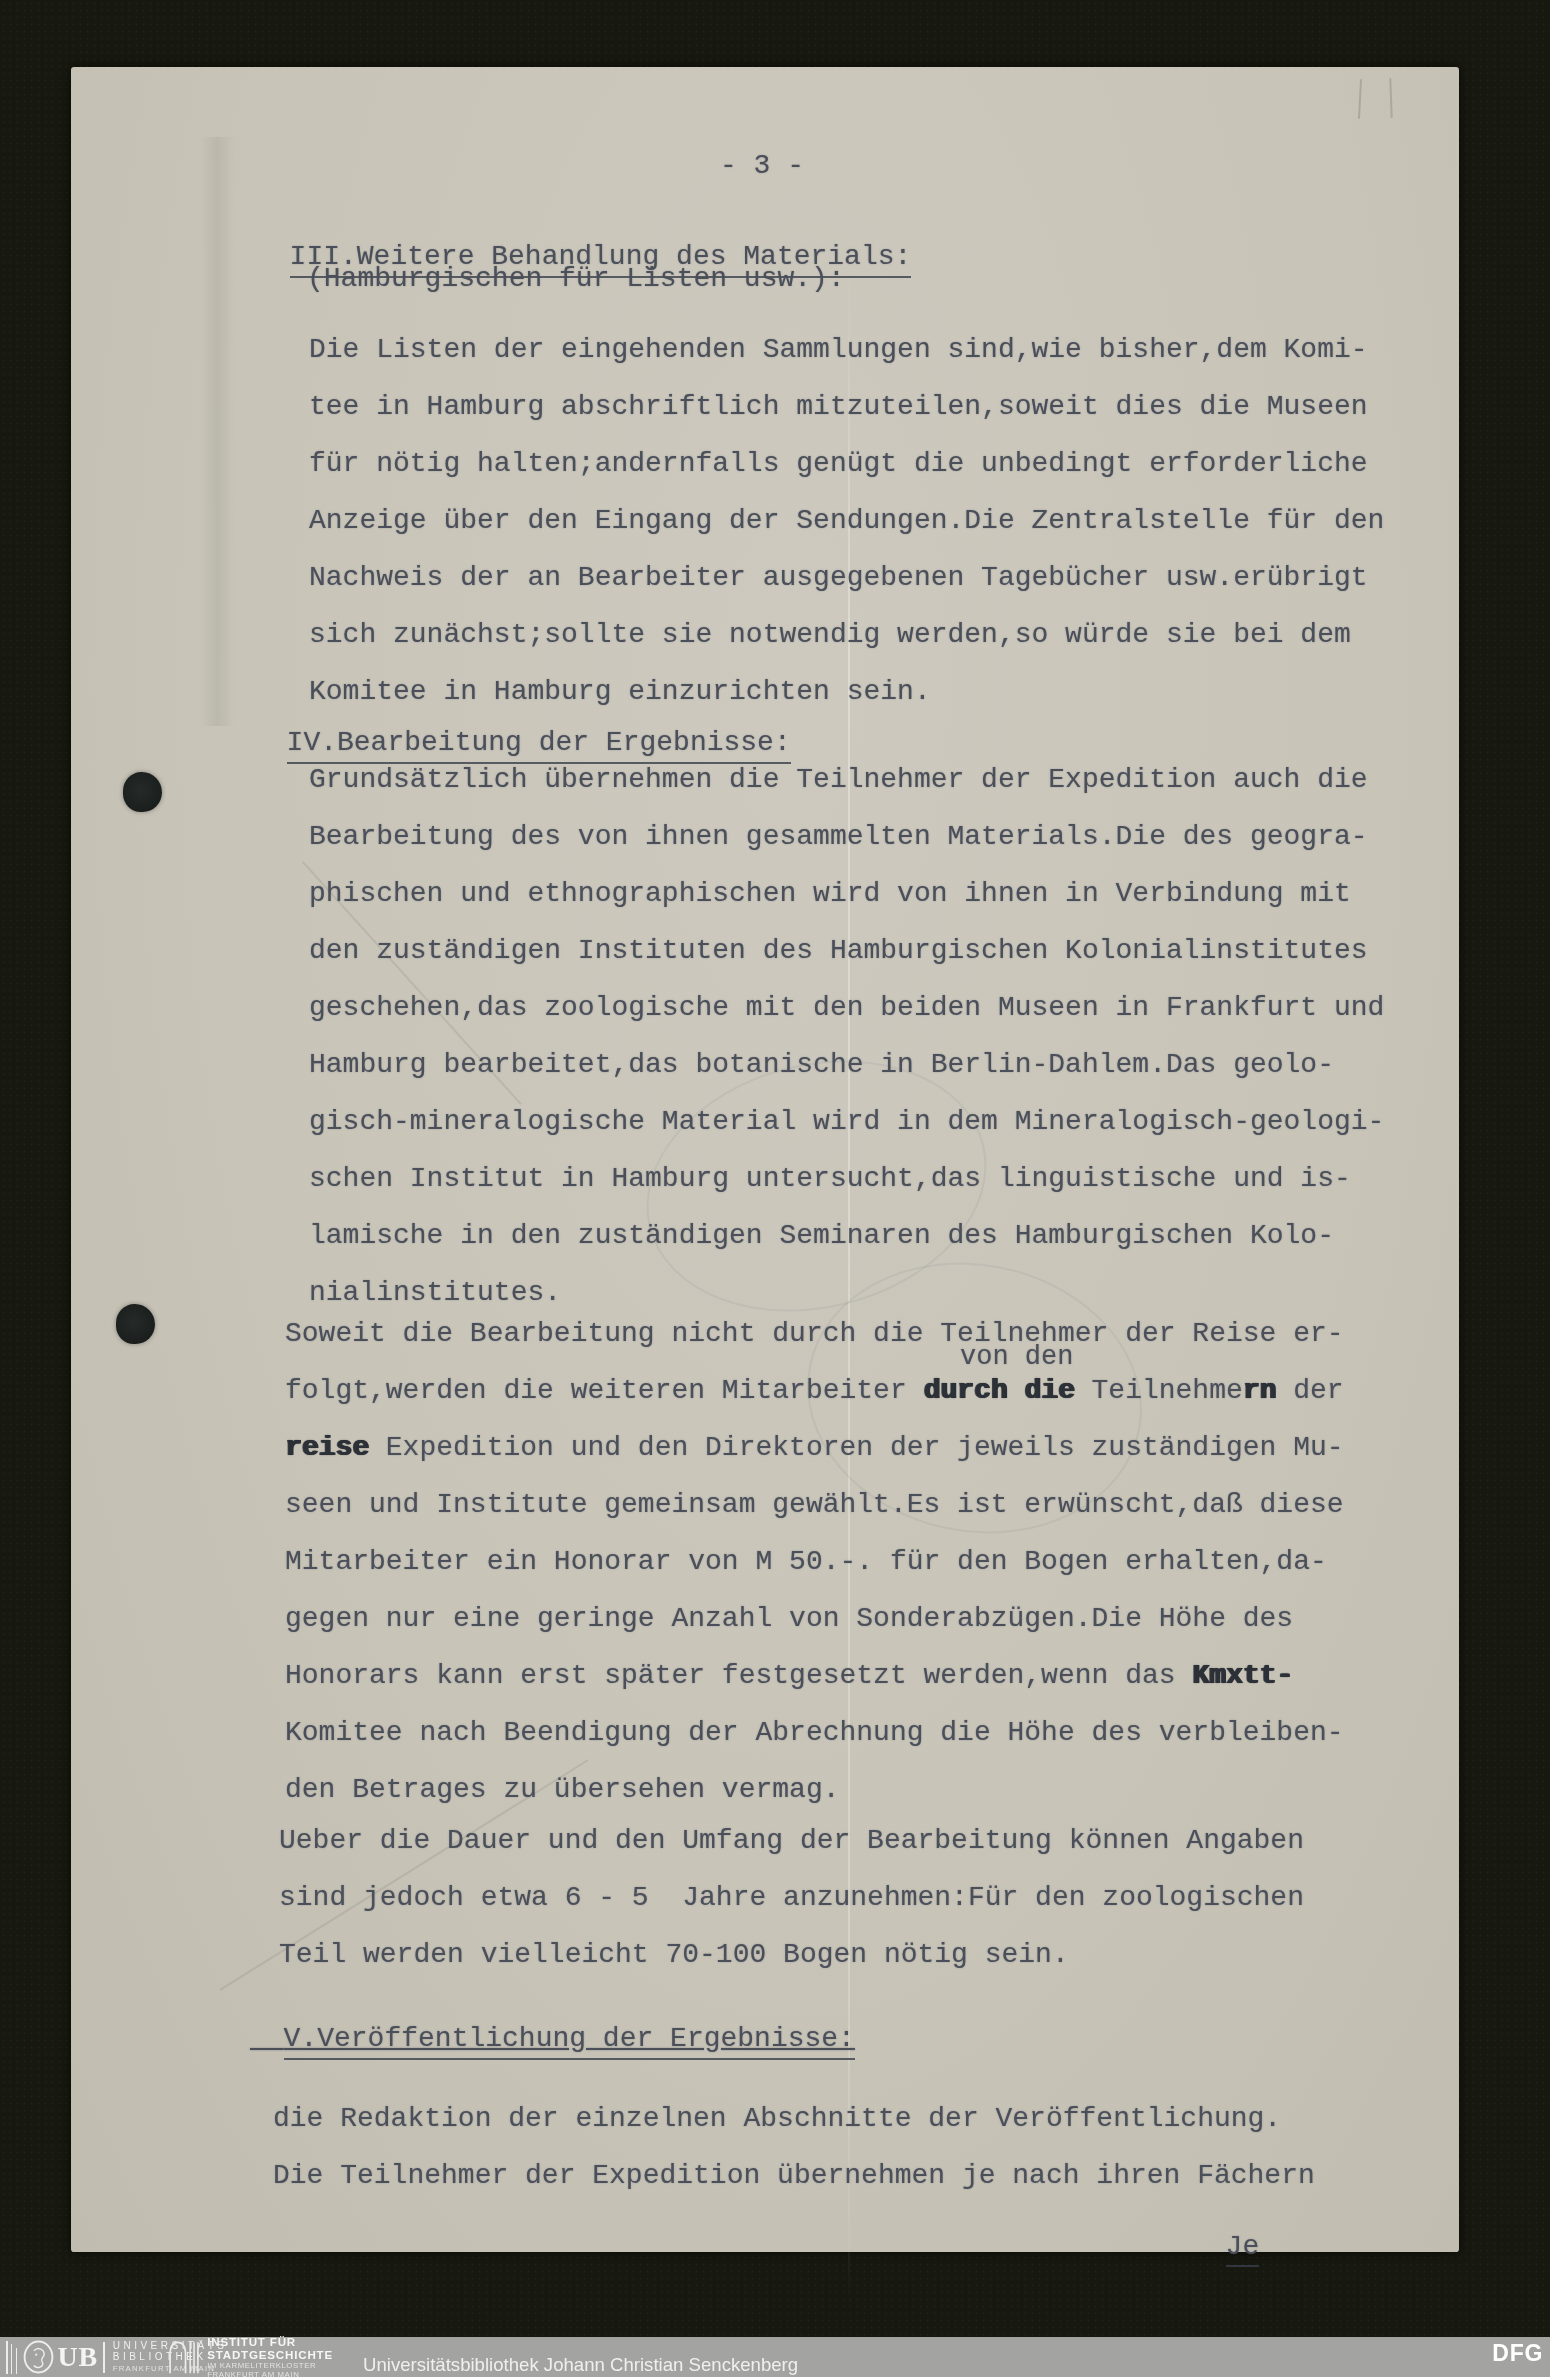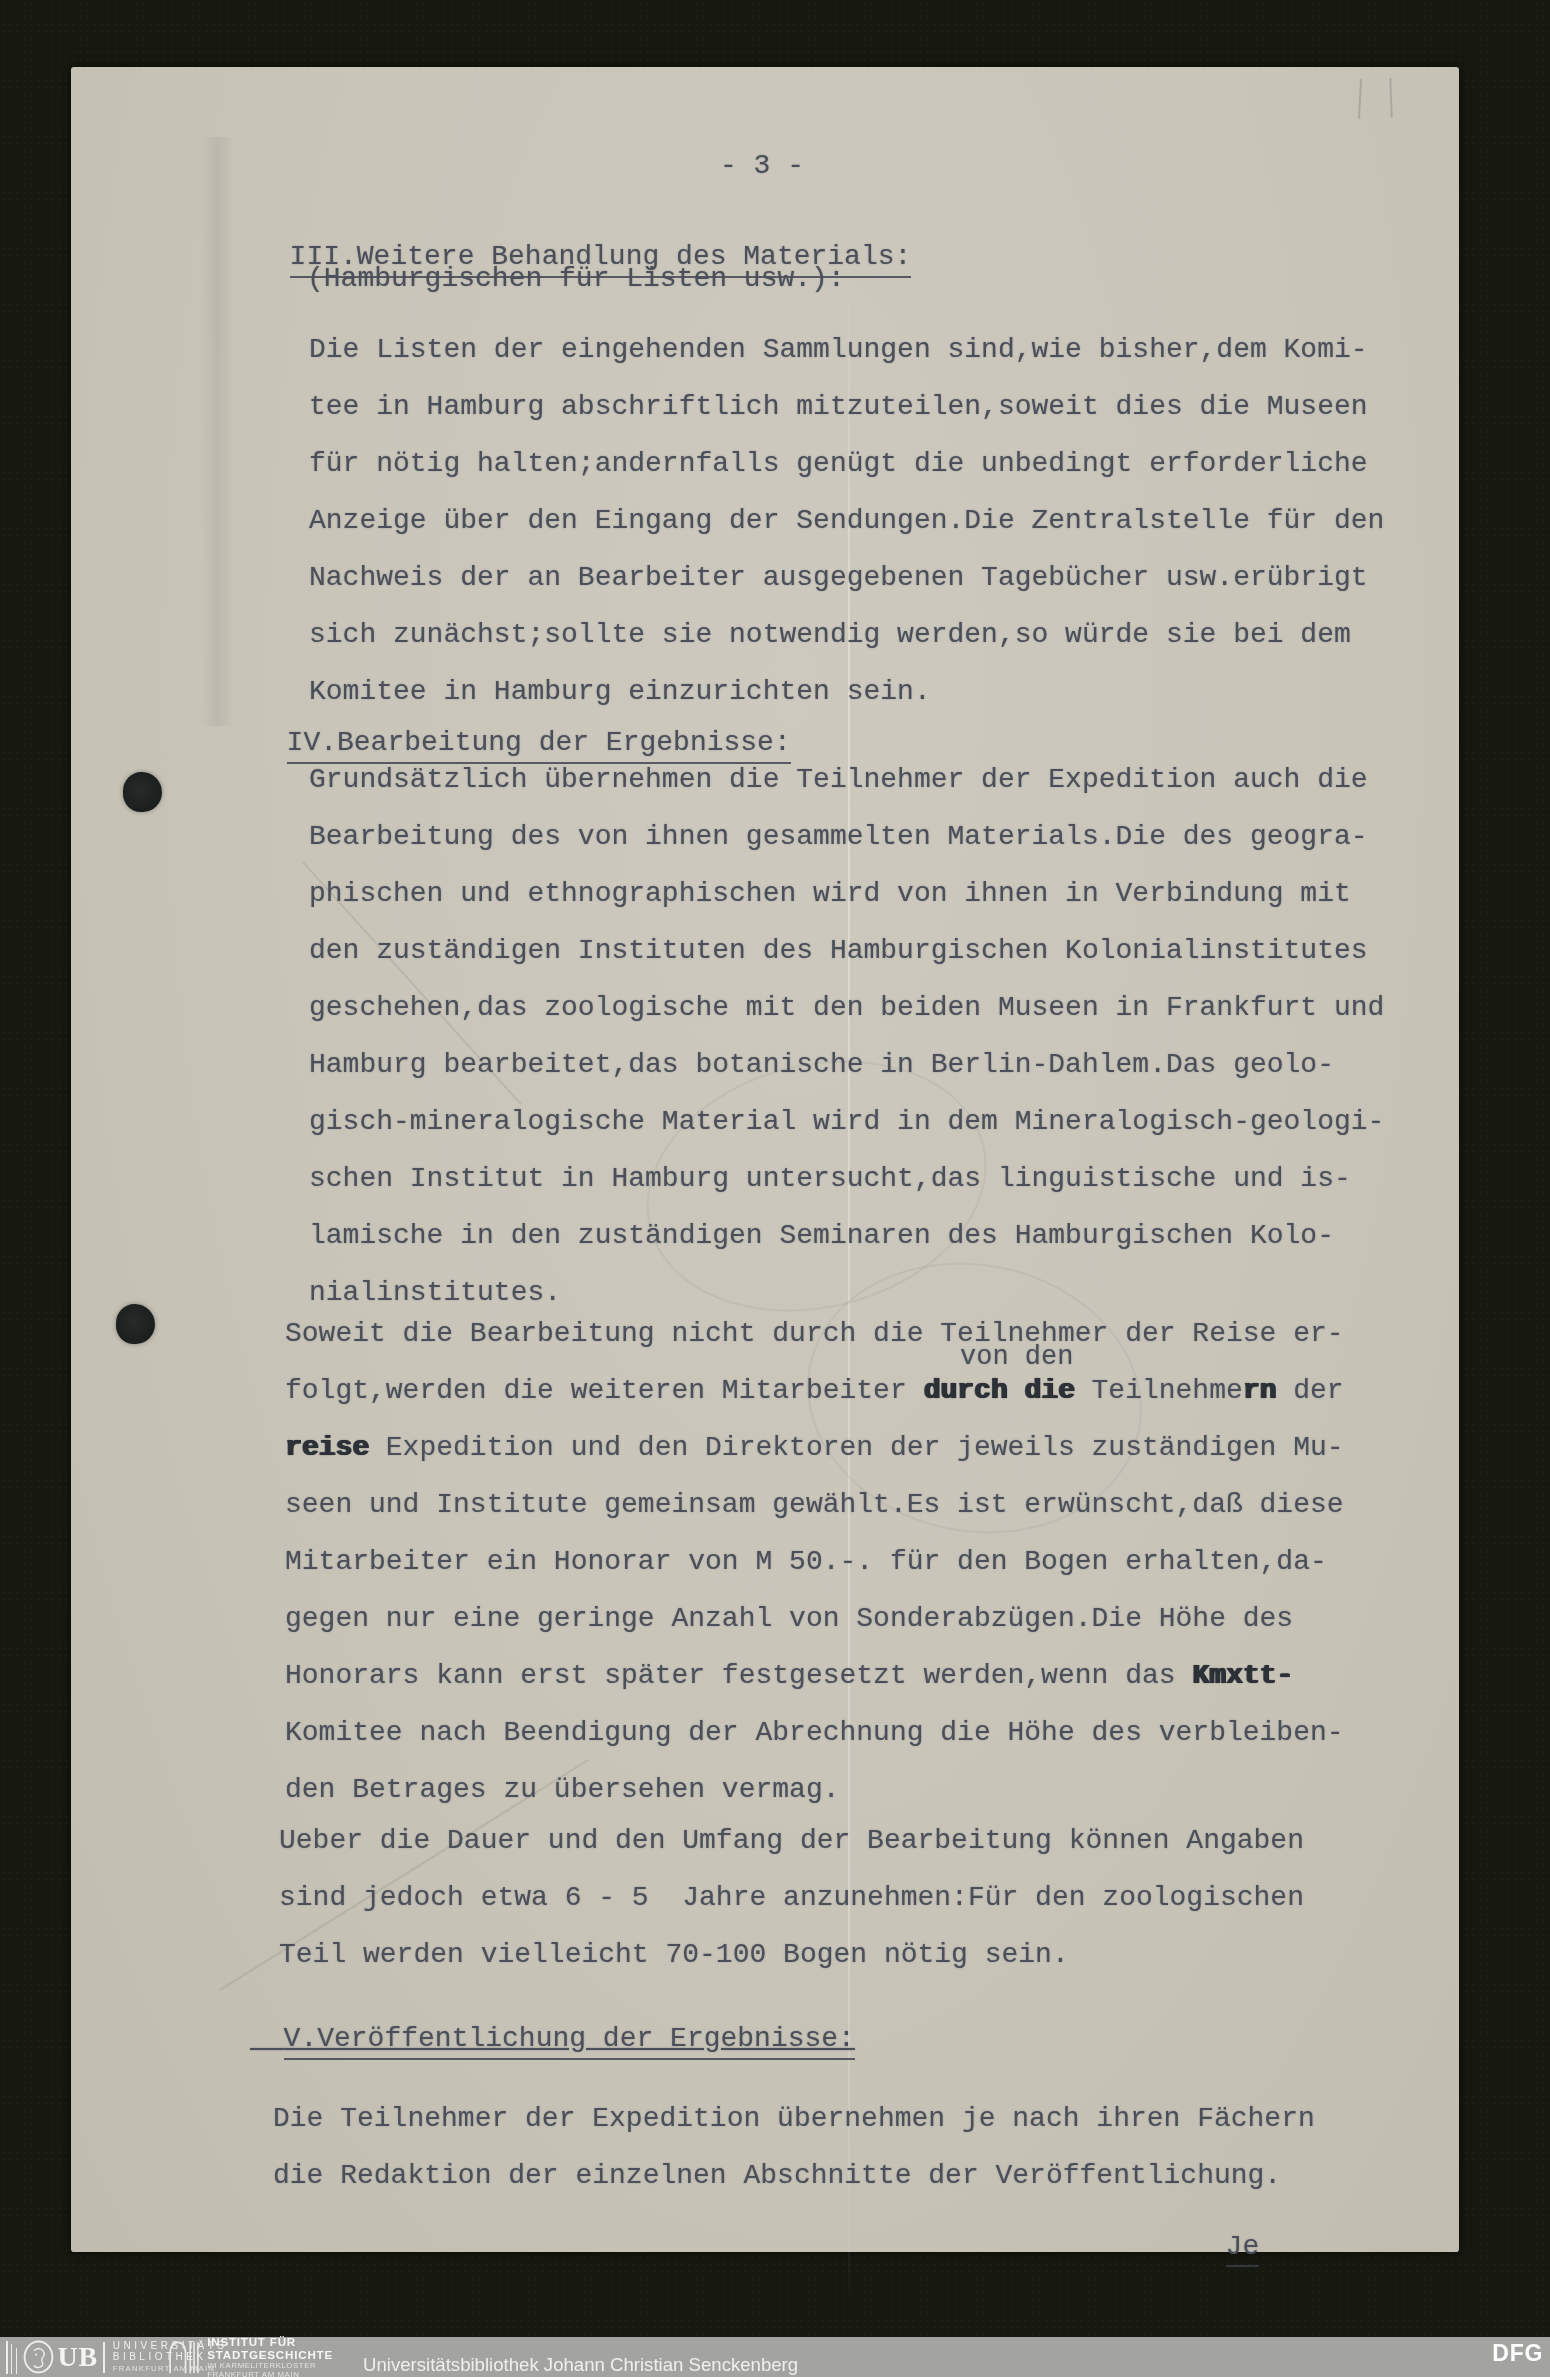--- a/index.html
+++ b/index.html
@@ -117,21 +117,21 @@
 <div class="typed" style="left:309px;top:751px;"><div class="tline">Grundsätzlich übernehmen die Teilnehmer der Expedition auch die</div><div class="tline">Bearbeitung des von ihnen gesammelten Materials.Die des geogra-</div><div class="tline">phischen und ethnographischen wird von ihnen in Verbindung mit</div><div class="tline">den zuständigen Instituten des Hamburgischen Kolonialinstitutes</div><div class="tline">geschehen,das zoologische mit den beiden Museen in Frankfurt und</div><div class="tline">Hamburg bearbeitet,das botanische in Berlin-Dahlem.Das geolo-</div><div class="tline">gisch-mineralogische Material wird in dem Mineralogisch-geologi-</div><div class="tline">schen Institut in Hamburg untersucht,das linguistische und is-</div><div class="tline">lamische in den zuständigen Seminaren des Hamburgischen Kolo-</div><div class="tline">nialinstitutes.</div></div>
 
 <div class="typed interline" style="left:960px;top:1343px;font-size:27px;">von den</div>
 
 <div class="typed" style="left:285px;top:1305px;"><div class="tline">Soweit die Bearbeitung nicht durch die Teilnehmer der Reise er-</div><div class="tline"><span>folgt,werden die weiteren Mitarbeiter </span><span class="overstruck">durch die</span><span> Teilnehme</span><span class="overstruck">rn</span><span> der</span></div><div class="tline"><span class="overstruck">reise</span><span> Expedition und den Direktoren der jeweils zuständigen Mu-</span></div><div class="tline">seen und Institute gemeinsam gewählt.Es ist erwünscht,daß diese</div><div class="tline">Mitarbeiter ein Honorar von M 50.-. für den Bogen erhalten,da-</div><div class="tline">gegen nur eine geringe Anzahl von Sonderabzügen.Die Höhe des</div><div class="tline"><span>Honorars kann erst später festgesetzt werden,wenn das </span><span class="overstruck">Kmxtt-</span></div><div class="tline">Komitee nach Beendigung der Abrechnung die Höhe des verbleiben-</div><div class="tline">den Betrages zu übersehen vermag.</div></div>
 <div class="typed" style="left:279px;top:1812px;"><div class="tline">Ueber die Dauer und den Umfang der Bearbeitung können Angaben</div><div class="tline">sind jedoch etwa 6 - 5  Jahre anzunehmen:Für den zoologischen</div><div class="tline">Teil werden vielleicht 70-100 Bogen nötig sein.</div></div>
 
 <div class="typed heading" style="left:250px;top:1988px;line-height:34px;text-decoration:underline;">
   <span class="underlined">V.Veröffentlichung der Ergebnisse:</span>
 </div>
-<div class="typed" style="left:273px;top:2090px;"><div class="tline">Die Teilnehmer der Expedition übernehmen je nach ihren Fächern</div><div class="tline">die Redaktion der einzelnen Abschnitte der Veröffentlichung.</div></div>
+<div class="typed" style="left:273px;top:2090px;"><div class="tline">die Redaktion der einzelnen Abschnitte der Veröffentlichung.</div><div class="tline">Die Teilnehmer der Expedition übernehmen je nach ihren Fächern</div></div>
 
 <div class="typed" style="left:1192px;top:2196px;line-height:34px;">
   <span class="catchword">Je</span>
 </div>
 
 <div class="footer-bar">
 
   <div class="ub-logo">
     <span class="book-lines">
         <i></i>

